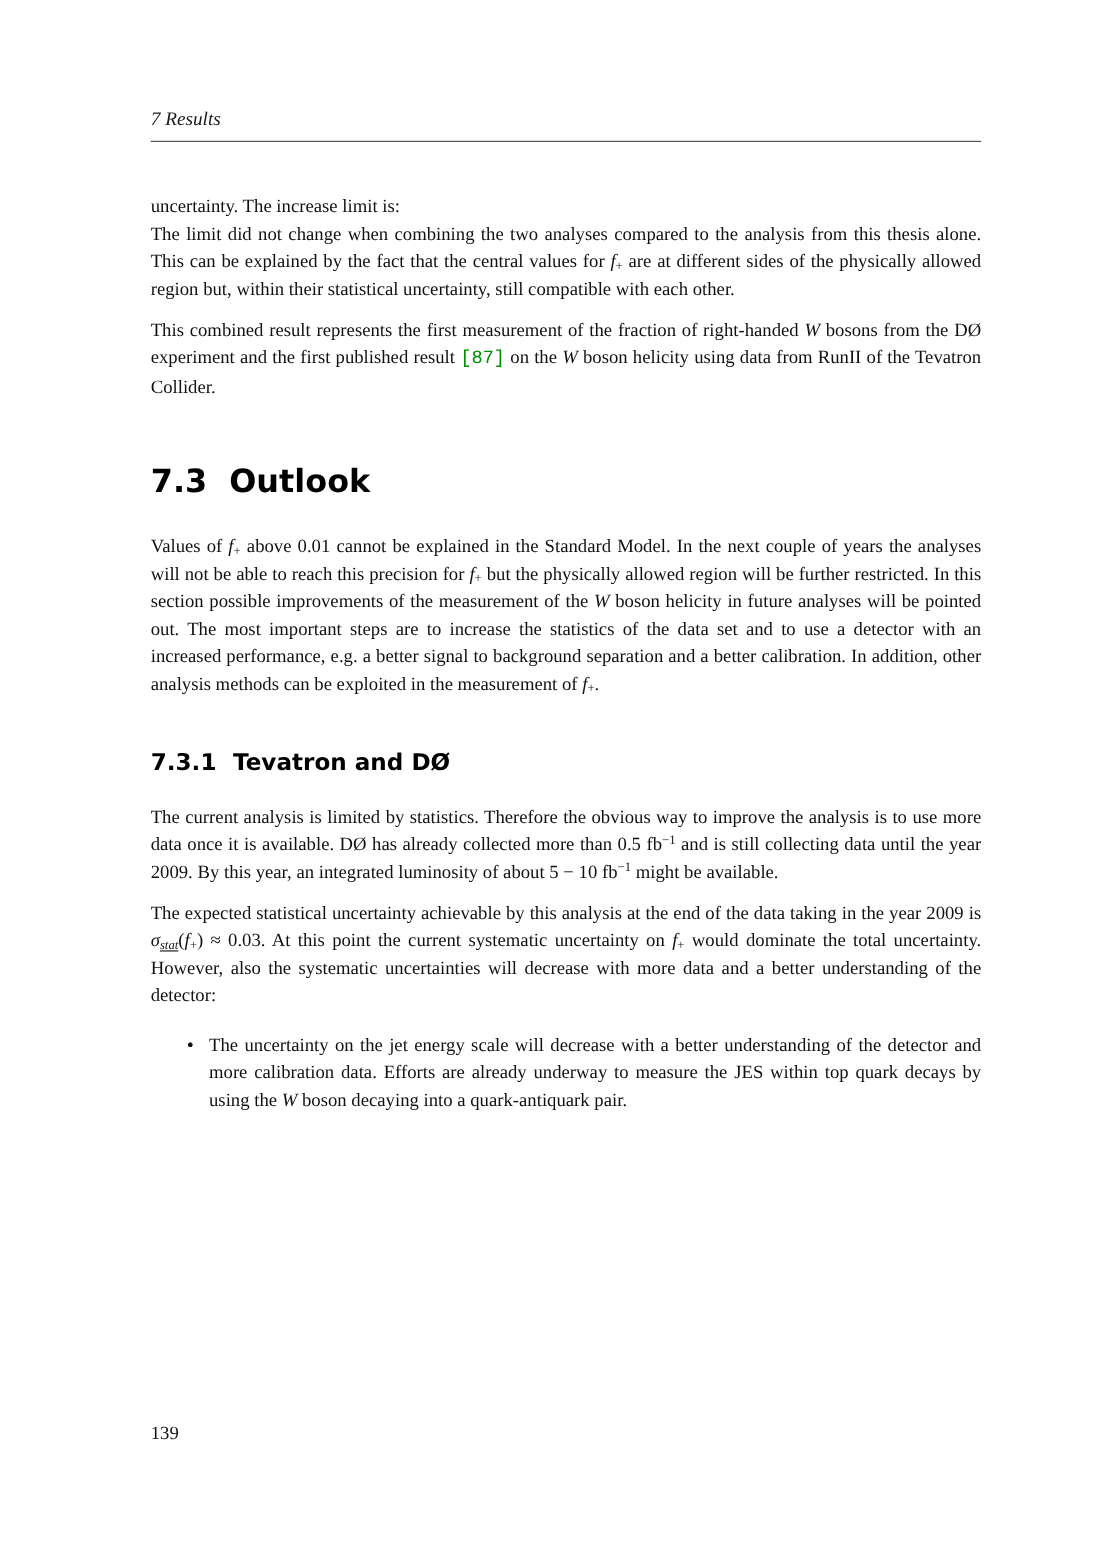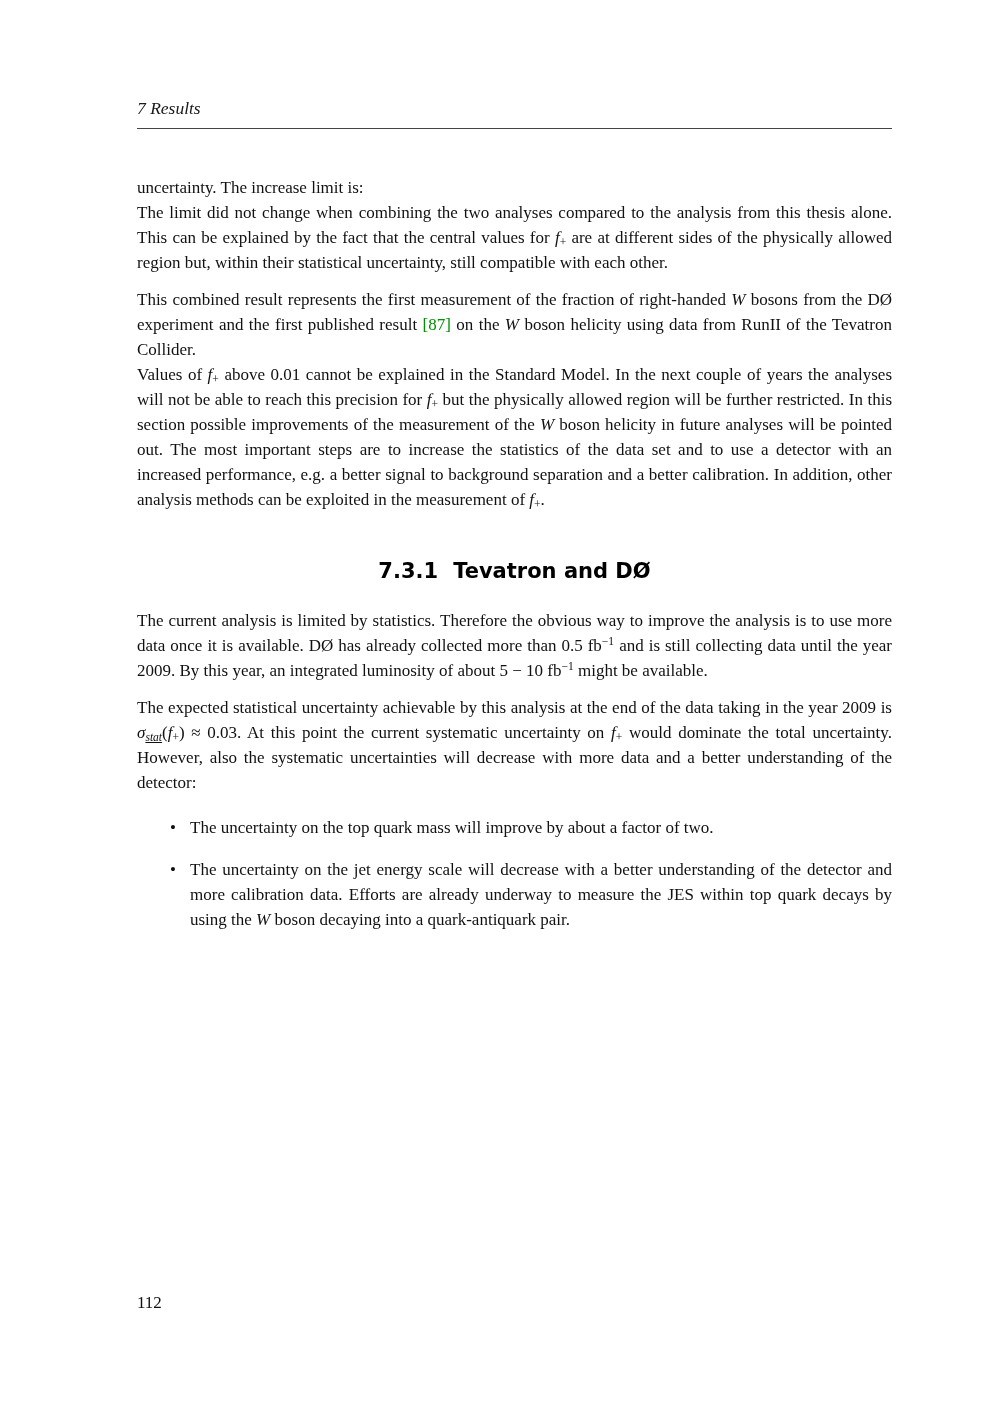--- a/index.html
+++ b/index.html
@@ -50,21 +50,20 @@
     margin-bottom: 30px;
   }
   h2.subsection {
     font-family: "DejaVu Sans", sans-serif;
     font-weight: bold;
     font-size: 21px;
     line-height: 26px;
     color: #000000;
     margin-top: 46px;
     margin-bottom: 24px;
-    text-align: center;
   }
   .sec-num { margin-right: 20px; }
   .sec-num.sub { margin-right: 15px; }
   ul.bullets { list-style: none; margin-top: 20px; }
   ul.bullets li {
     position: relative;
     padding-left: 53px;
     margin-bottom: 17px;
     text-align: justify;
     hyphens: auto;
@@ -81,57 +80,59 @@
     font-size: 17px;
   }
   
   .seg-plain { }
   .seg-italic { font-style: italic; }
   .seg-math { font-style: italic; }
   .seg-bold { font-weight: bold; }
   .seg-sub { font-size: 68%; vertical-align: -0.22em; line-height: 0; }
   .seg-subitalic { font-size: 68%; vertical-align: -0.22em; line-height: 0; font-style: italic; text-decoration: underline; }
   .seg-sup { font-size: 68%; vertical-align: 0.5em; line-height: 0; }
-  .seg-cite { color: var(--cite-color, #008f00); }
+  .seg-cite { color: var(--cite-color, #008f00); font-family: Liberation Mono, monospace; }
 </style>
 </head>
 <body>
 
 <div class="page">
   <div class="content">
 
     <div class="running-head">
       <span>7 Results</span>
     </div>
 
     <p class="intro">uncertainty. The increase limit is:</p>
 
 
     <p class="para first"><span class="seg-plain">The limit did not change when combining the two analyses compared to the analysis from this thesis alone. This can be explained by the fact that the central values for </span><span class="seg-math">f</span><span class="seg-sub">+</span><span class="seg-plain"> are at different sides of the physically allowed region but, within their statistical uncertainty, still compatible with each other.</span></p>
 
     <p class="para"><span class="seg-plain">This combined result represents the first measurement of the fraction of right-handed </span><span class="seg-italic">W</span><span class="seg-plain"> bosons from the DØ experiment and the first published result </span><span class="seg-cite">[87]</span><span class="seg-plain"> on the </span><span class="seg-italic">W</span><span class="seg-plain"> boson helicity using data from RunII of the Tevatron Collider.</span></p>
 
+    <h1 class="section">
+      <span class="sec-num">7.3</span><span class="sec-title">Outlook</span>
+    </h1>
 
     <p class="para first"><span class="seg-plain">Values of </span><span class="seg-math">f</span><span class="seg-sub">+</span><span class="seg-plain"> above 0.01 cannot be explained in the Standard Model. In the next couple of years the analyses will not be able to reach this precision for </span><span class="seg-math">f</span><span class="seg-sub">+</span><span class="seg-plain"> but the physically allowed region will be further restricted. In this section possible improvements of the measurement of the </span><span class="seg-italic">W</span><span class="seg-plain"> boson helicity in future analyses will be pointed out. The most important steps are to increase the statistics of the data set and to use a detector with an increased performance, e.g. a better signal to background separation and a better calibration. In addition, other analysis methods can be exploited in the measurement of </span><span class="seg-math">f</span><span class="seg-sub">+</span><span class="seg-plain">.</span></p>
 
     <h2 class="subsection">
       <span class="sec-num sub">7.3.1</span><span class="sec-title">Tevatron and DØ</span>
     </h2>
 
     <p class="para first"><span class="seg-plain">The current analysis is limited by statistics. Therefore the obvious way to improve the analysis is to use more data once it is available. DØ has already collected more than 0.5 fb</span><span class="seg-sup">−1</span><span class="seg-plain"> and is still collecting data until the year 2009. By this year, an integrated luminosity of about 5 − 10 fb</span><span class="seg-sup">−1</span><span class="seg-plain"> might be available.</span></p>
 
     <p class="para"><span class="seg-plain">The expected statistical uncertainty achievable by this analysis at the end of the data taking in the year 2009 is </span><span class="seg-math">σ</span><span class="seg-subitalic">stat</span><span class="seg-plain">(</span><span class="seg-math">f</span><span class="seg-sub">+</span><span class="seg-plain">) ≈ 0.03. At this point the current systematic uncertainty on </span><span class="seg-math">f</span><span class="seg-sub">+</span><span class="seg-plain"> would dominate the total uncertainty. However, also the systematic uncertainties will decrease with more data and a better understanding of the detector:</span></p>
 
     <ul class="bullets">
       <li>
         <span class="marker">•</span>
-        <span class="li-text"><span class="seg-plain">The uncertainty on the top quark mass will improve by about a factor of two.</span></span>
       </li>
       <li>
         <span class="marker">•</span>
         <span class="li-text"><span class="seg-plain">The uncertainty on the jet energy scale will decrease with a better understanding of the detector and more calibration data. Efforts are already underway to measure the JES within top quark decays by using the </span><span class="seg-italic">W</span><span class="seg-plain"> boson decaying into a quark-antiquark pair.</span></span>
       </li>
     </ul>
 
   </div>
 
-  <div class="footer">112</div>
+  <div class="footer">139</div>
 </div>
 
 </body></html>

